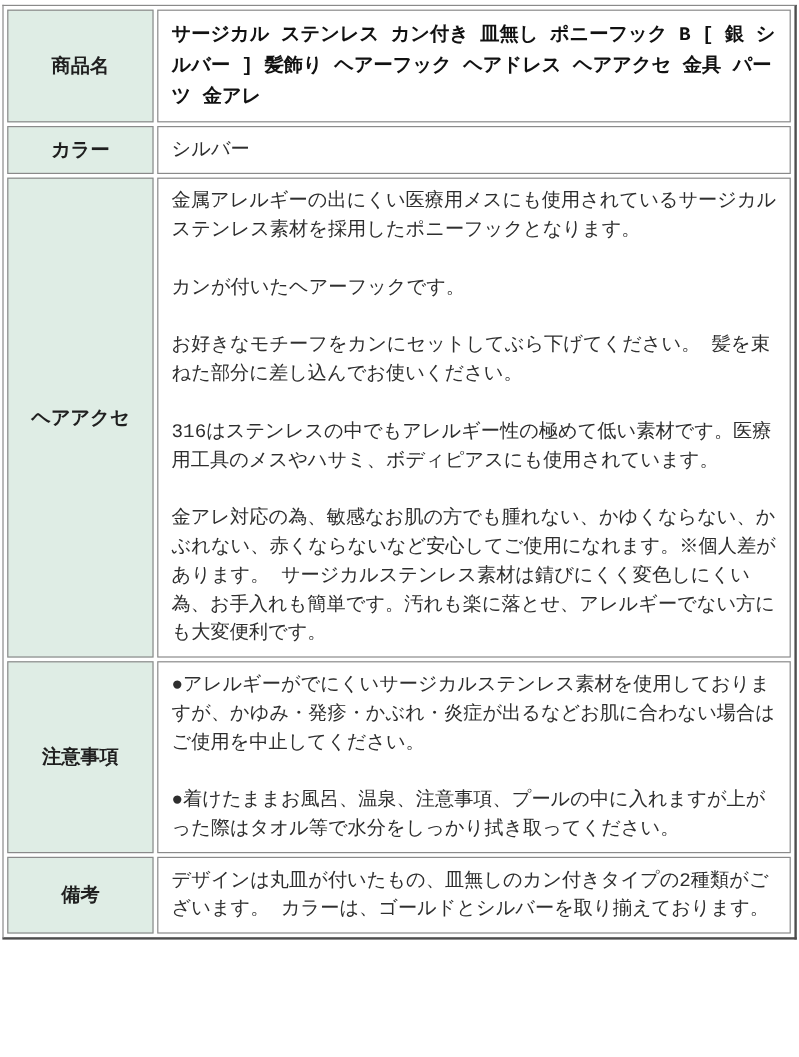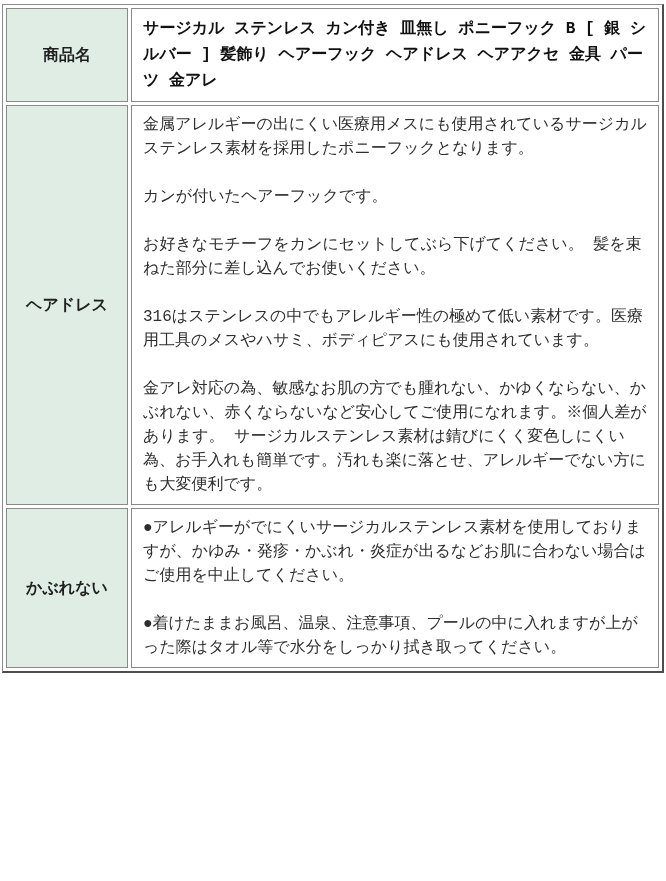--- a/index.html
+++ b/index.html
@@ -56,32 +56,40 @@
 <body>
 
 <div class="page">
   <table class="spec-table">
     <tbody>
       <tr>
         <th class="label-cell">商品名</th>
         <td class="value-cell bold">サージカル ステンレス カン付き 皿無し ポニーフック B [ 銀 シルバー ] 髪飾り ヘアーフック ヘアドレス ヘアアクセ 金具 パーツ 金アレ</td>
       </tr>
       <tr>
-        <th class="label-cell">ヘアドレス</th>
+        <th class="label-cell">カラー</th>
+        <td class="value-cell">シルバー</td>
+      </tr>
+      <tr>
+        <th class="label-cell">ヘアアクセ</th>
         <td class="value-cell">金属アレルギーの出にくい医療用メスにも使用されているサージカルステンレス素材を採用したポニーフックとなります。
 
 カンが付いたヘアーフックです。
 
 お好きなモチーフをカンにセットしてぶら下げてください。 髪を束ねた部分に差し込んでお使いください。
 
 316はステンレスの中でもアレルギー性の極めて低い素材です。医療用工具のメスやハサミ、ボディピアスにも使用されています。
 
 金アレ対応の為、敏感なお肌の方でも腫れない、かゆくならない、かぶれない、赤くならないなど安心してご使用になれます。※個人差があります。 サージカルステンレス素材は錆びにくく変色しにくい為、お手入れも簡単です。汚れも楽に落とせ、アレルギーでない方にも大変便利です。</td>
       </tr>
       <tr>
-        <th class="label-cell">かぶれない</th>
+        <th class="label-cell">注意事項</th>
         <td class="value-cell">●アレルギーがでにくいサージカルステンレス素材を使用しておりますが、かゆみ・発疹・かぶれ・炎症が出るなどお肌に合わない場合はご使用を中止してください。
 
 ●着けたままお風呂、温泉、注意事項、プールの中に入れますが上がった際はタオル等で水分をしっかり拭き取ってください。</td>
+      </tr>
+      <tr>
+        <th class="label-cell">備考</th>
+        <td class="value-cell">デザインは丸皿が付いたもの、皿無しのカン付きタイプの2種類がございます。 カラーは、ゴールドとシルバーを取り揃えております。</td>
       </tr>
     </tbody>
   </table>
 </div>
 
 </body></html>

